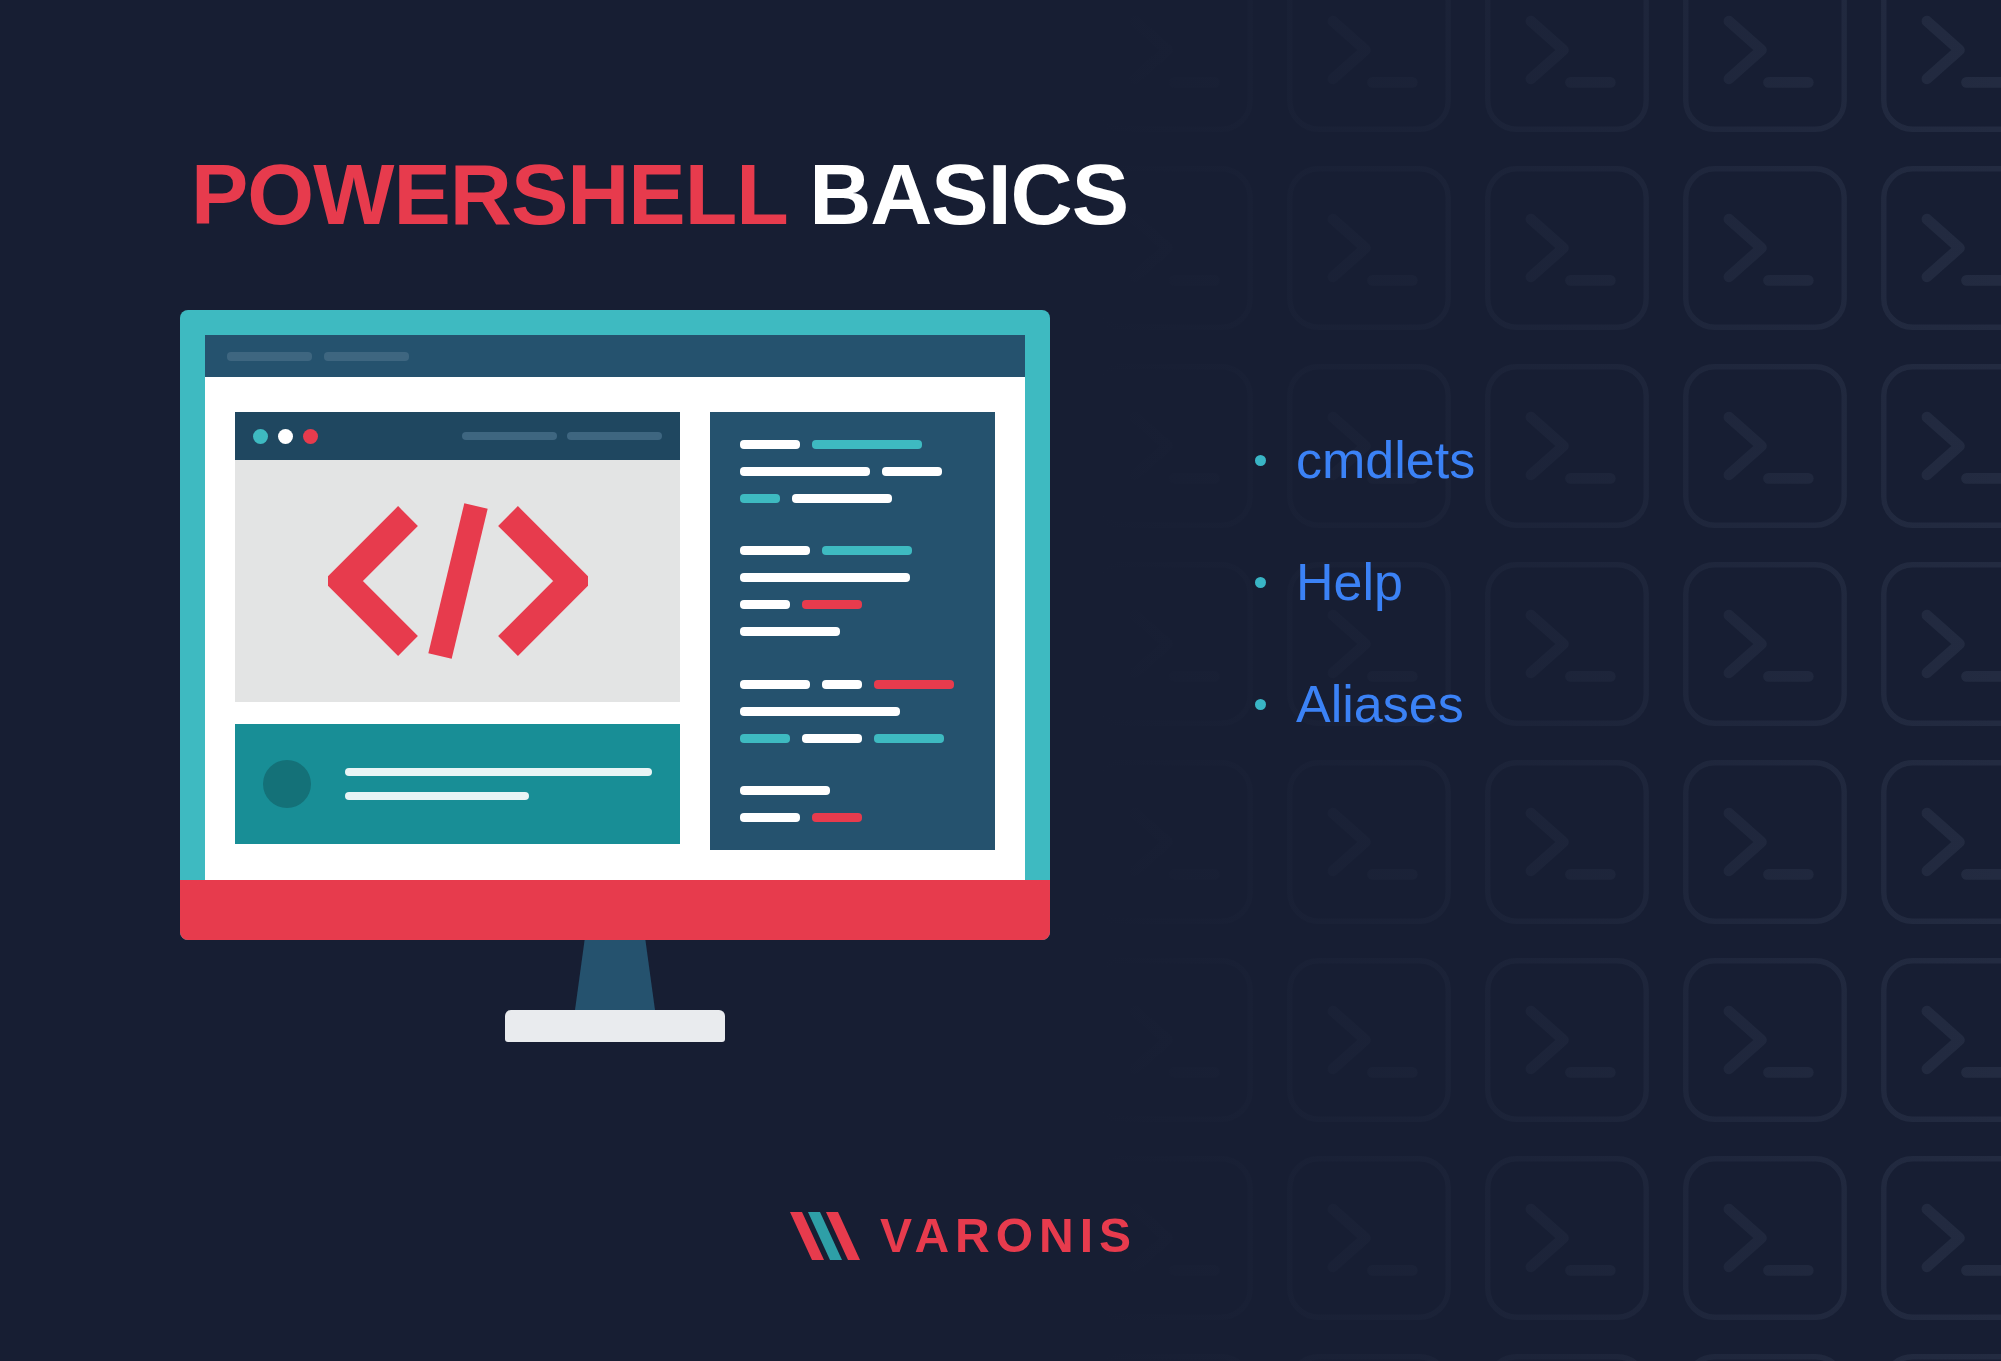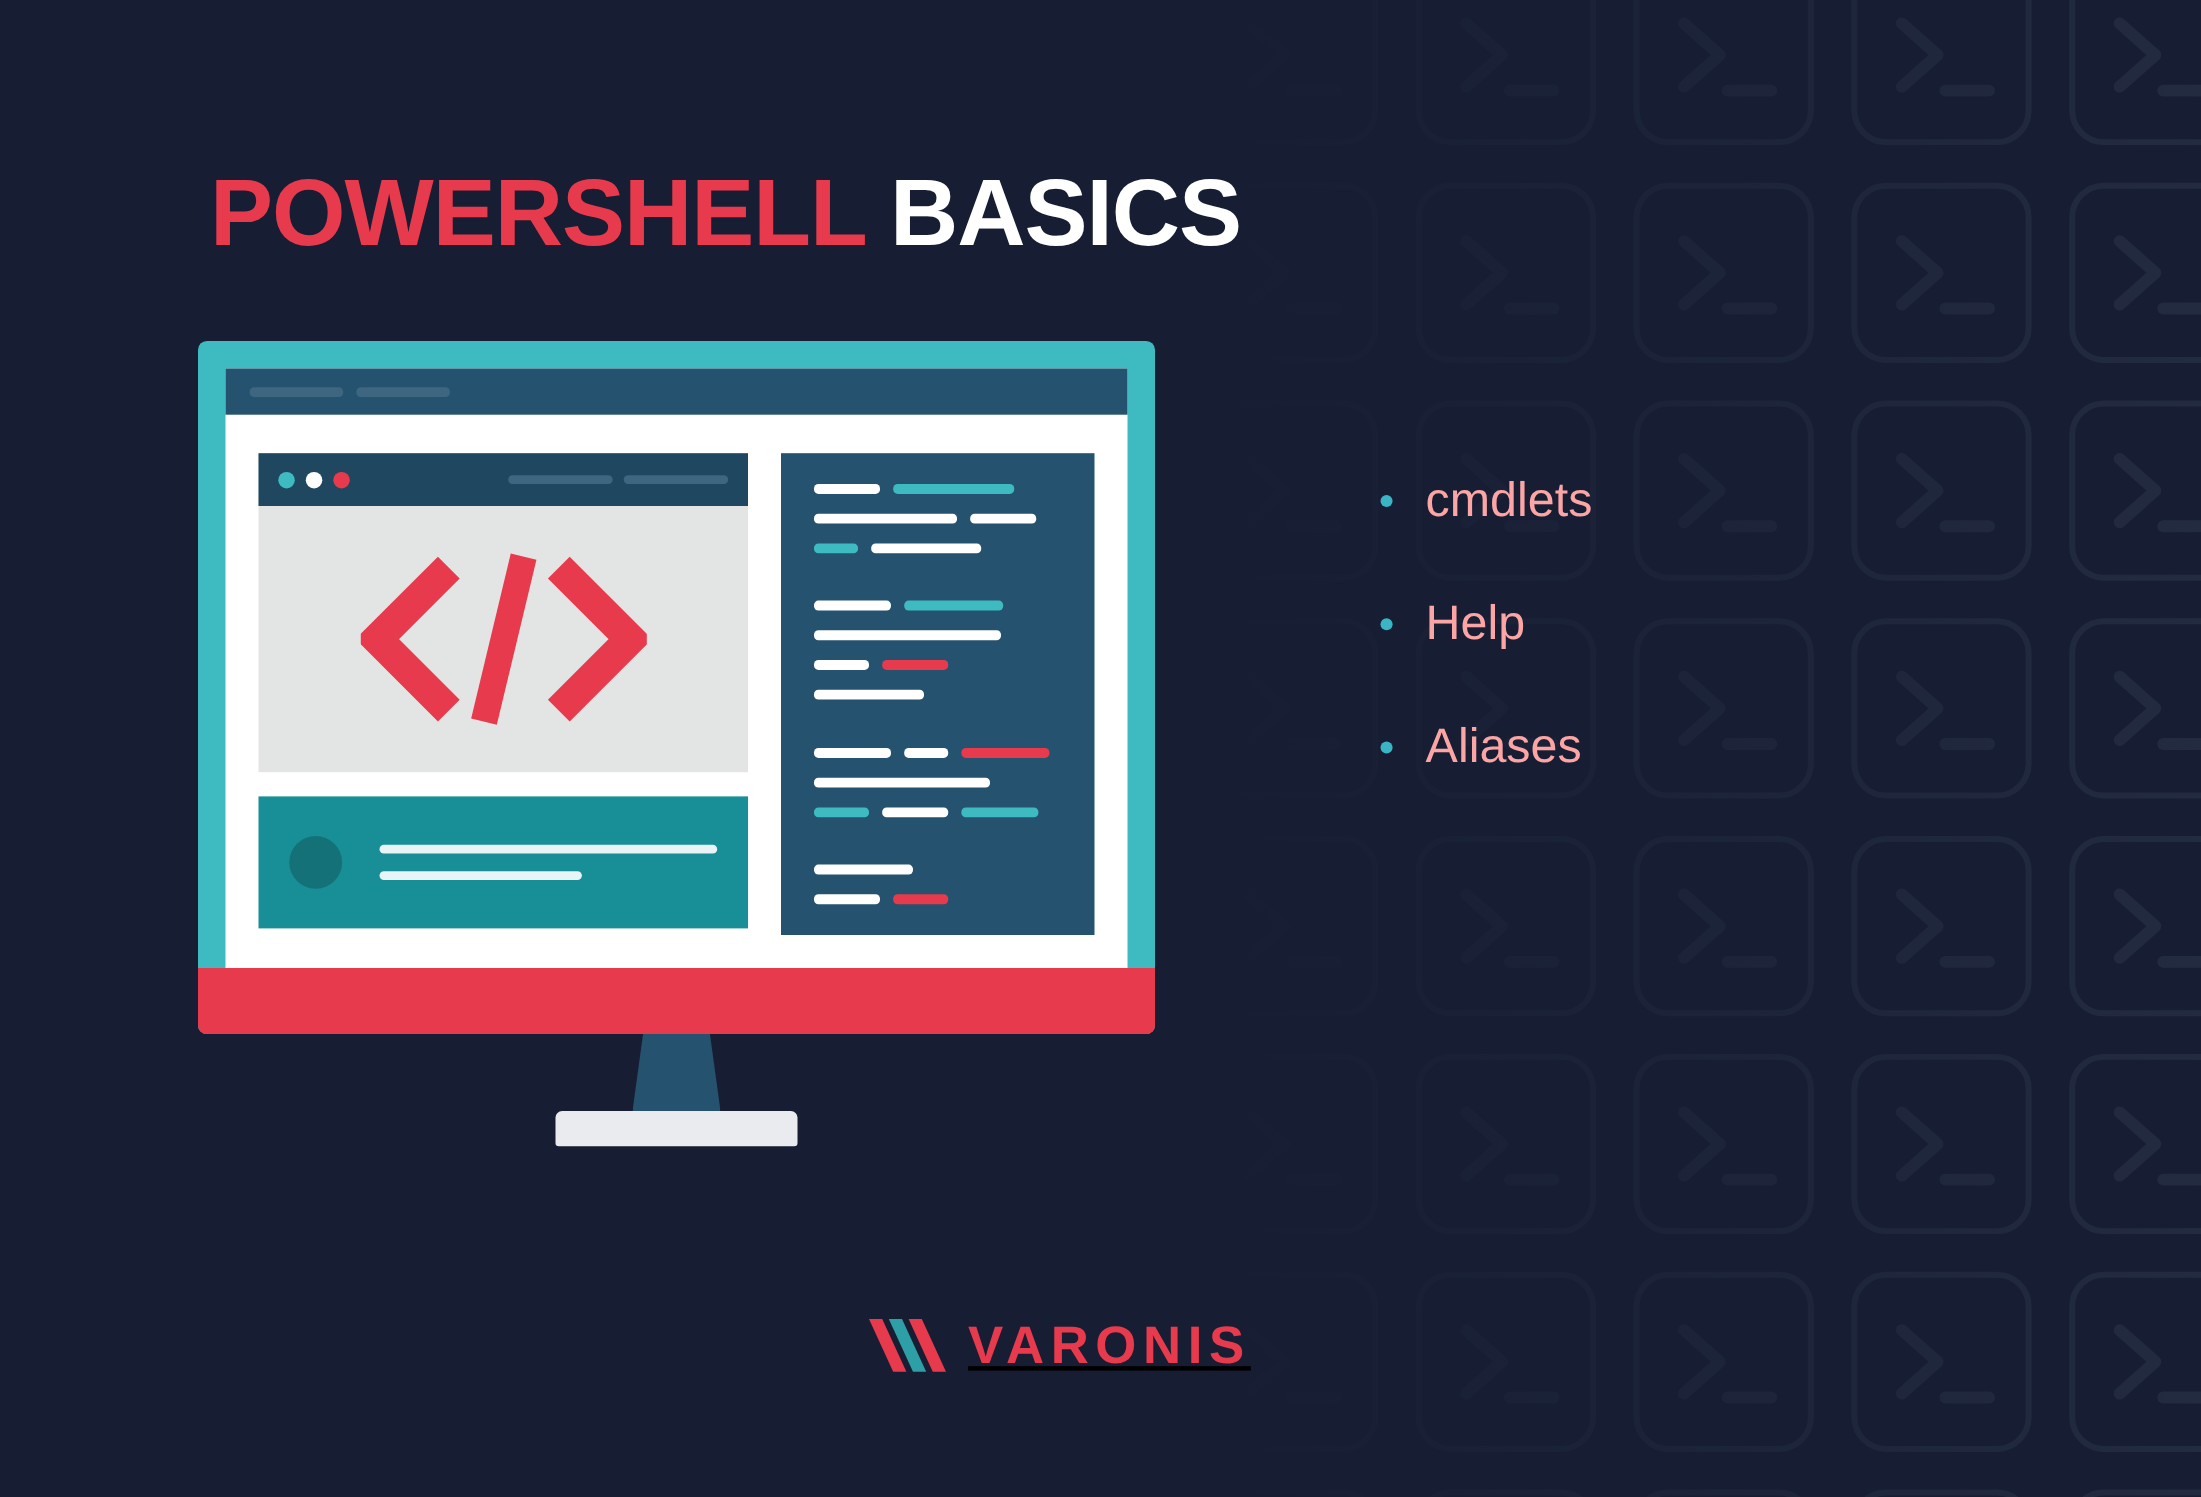--- a/index.html
+++ b/index.html
@@ -46,22 +46,22 @@
   .list {
     position: absolute;
     left: 1255px;
     top: 430px;
     list-style: none;
   }
   .list li {
     display: flex;
     align-items: center;
     margin-bottom: 62px;
-    color: #fca5a5;
-    font-size: 44px;
+    color: #3b82f6;
+    font-size: 52px;
     font-weight: 400;
   }
   .list li::before {
     content: "";
     width: 11px;
     height: 11px;
     border-radius: 50%;
     background: #39B5C5;
     margin-right: 30px;
     flex-shrink: 0;
@@ -185,25 +185,24 @@
   }
   .prow { display: flex; gap: 12px; }
   .pseg { height: 9px; border-radius: 4px; }
   .cw { background: #FFFFFF; }
   .ct { background: #3EBAC1; }
   .cr { background: #E73B4D; }
 
   .logo {
     position: absolute;
     left: 790px;
-    bottom: 110px;
-    display: flex;
-    align-items: flex-end;
+    bottom: 97px;
+    display: flex;
+    align-items: flex-start;
     gap: 18px;
-    text-decoration: underline;
   }
   .logo-text {
     color: #E73B4D;
     font-size: 48px;
     font-weight: 600;
     letter-spacing: 6px;
     font-family: Arial, sans-serif;
   }
 </style>
 </head>

